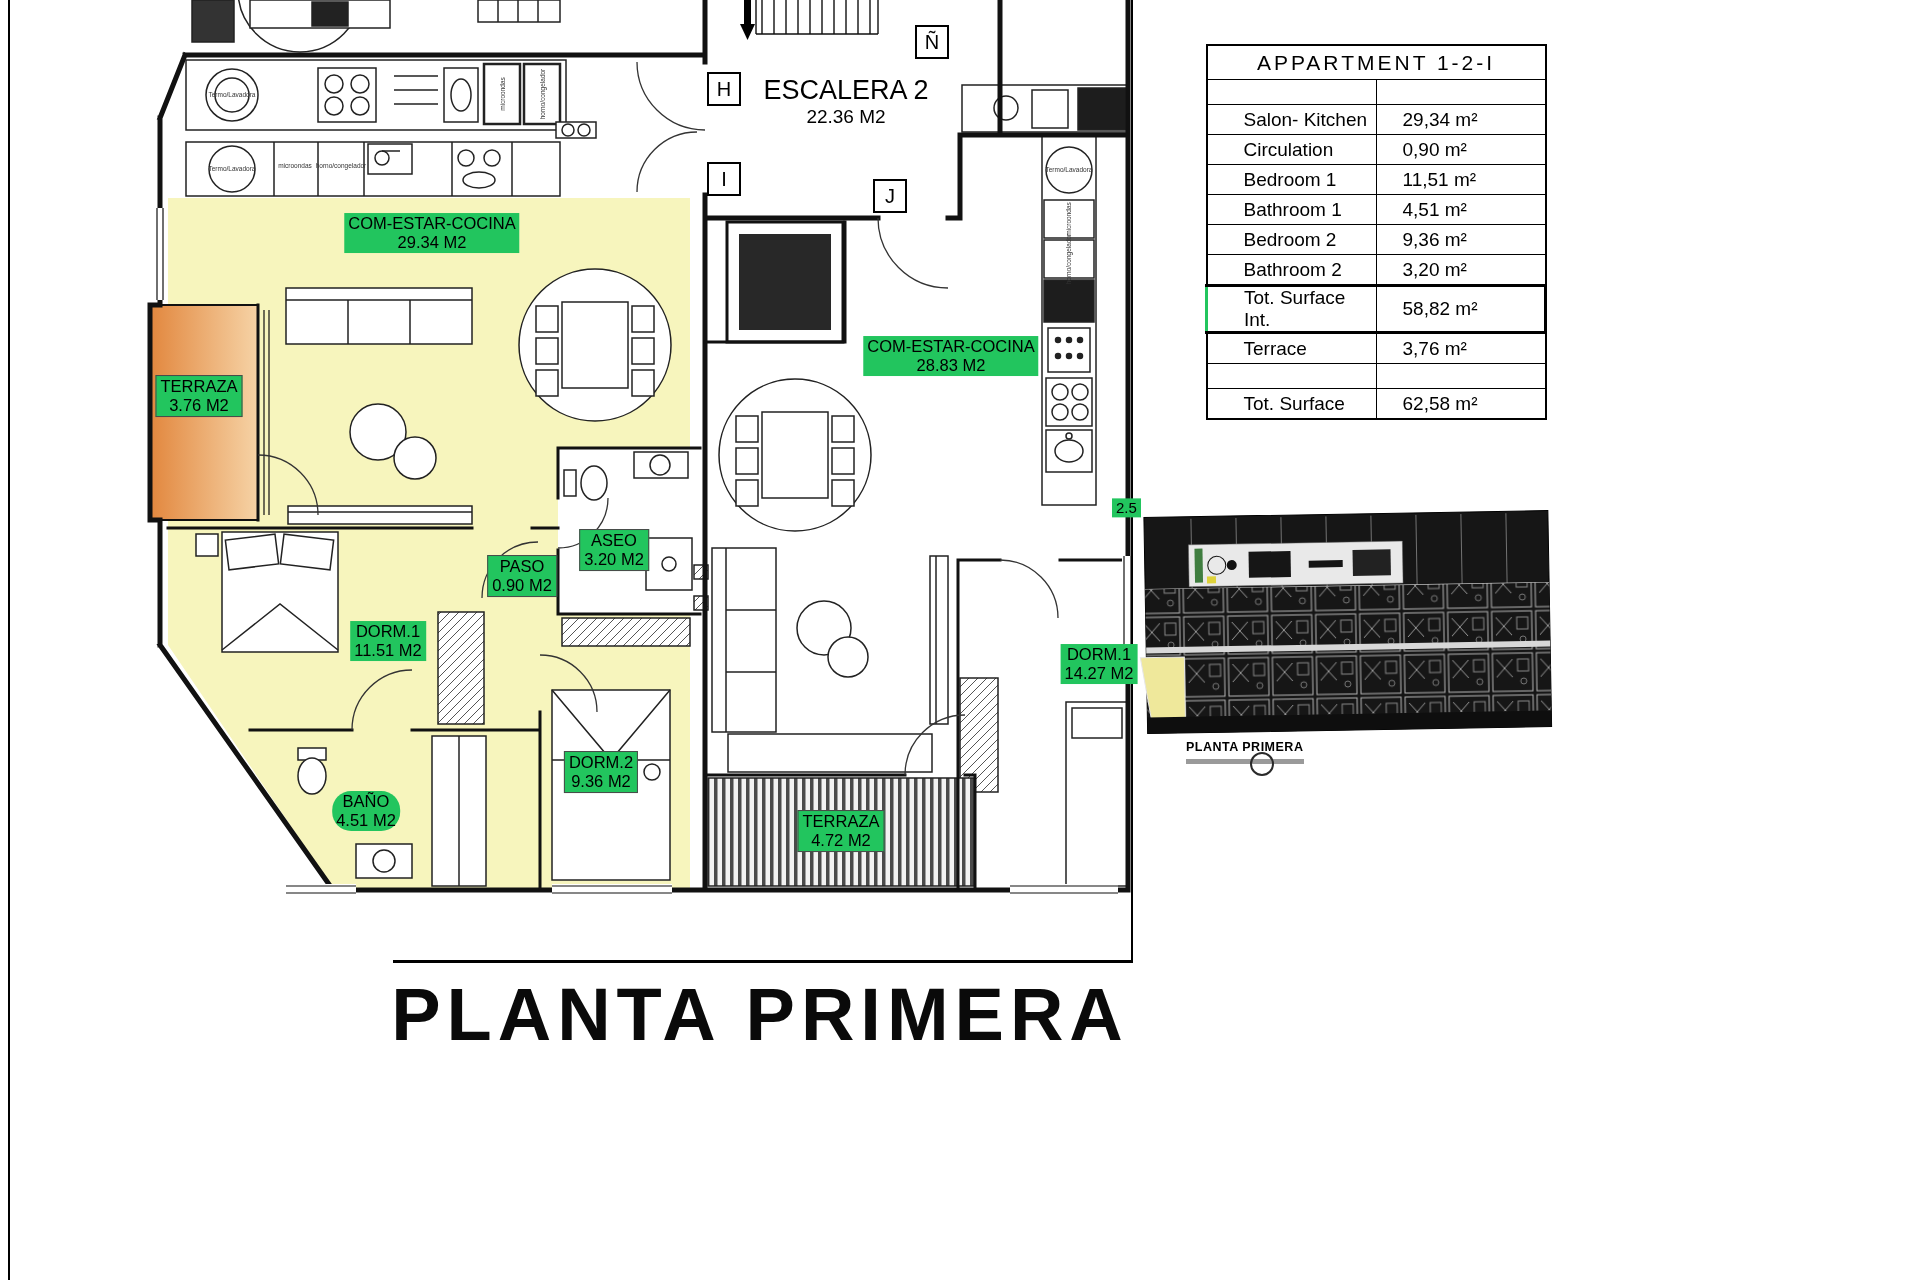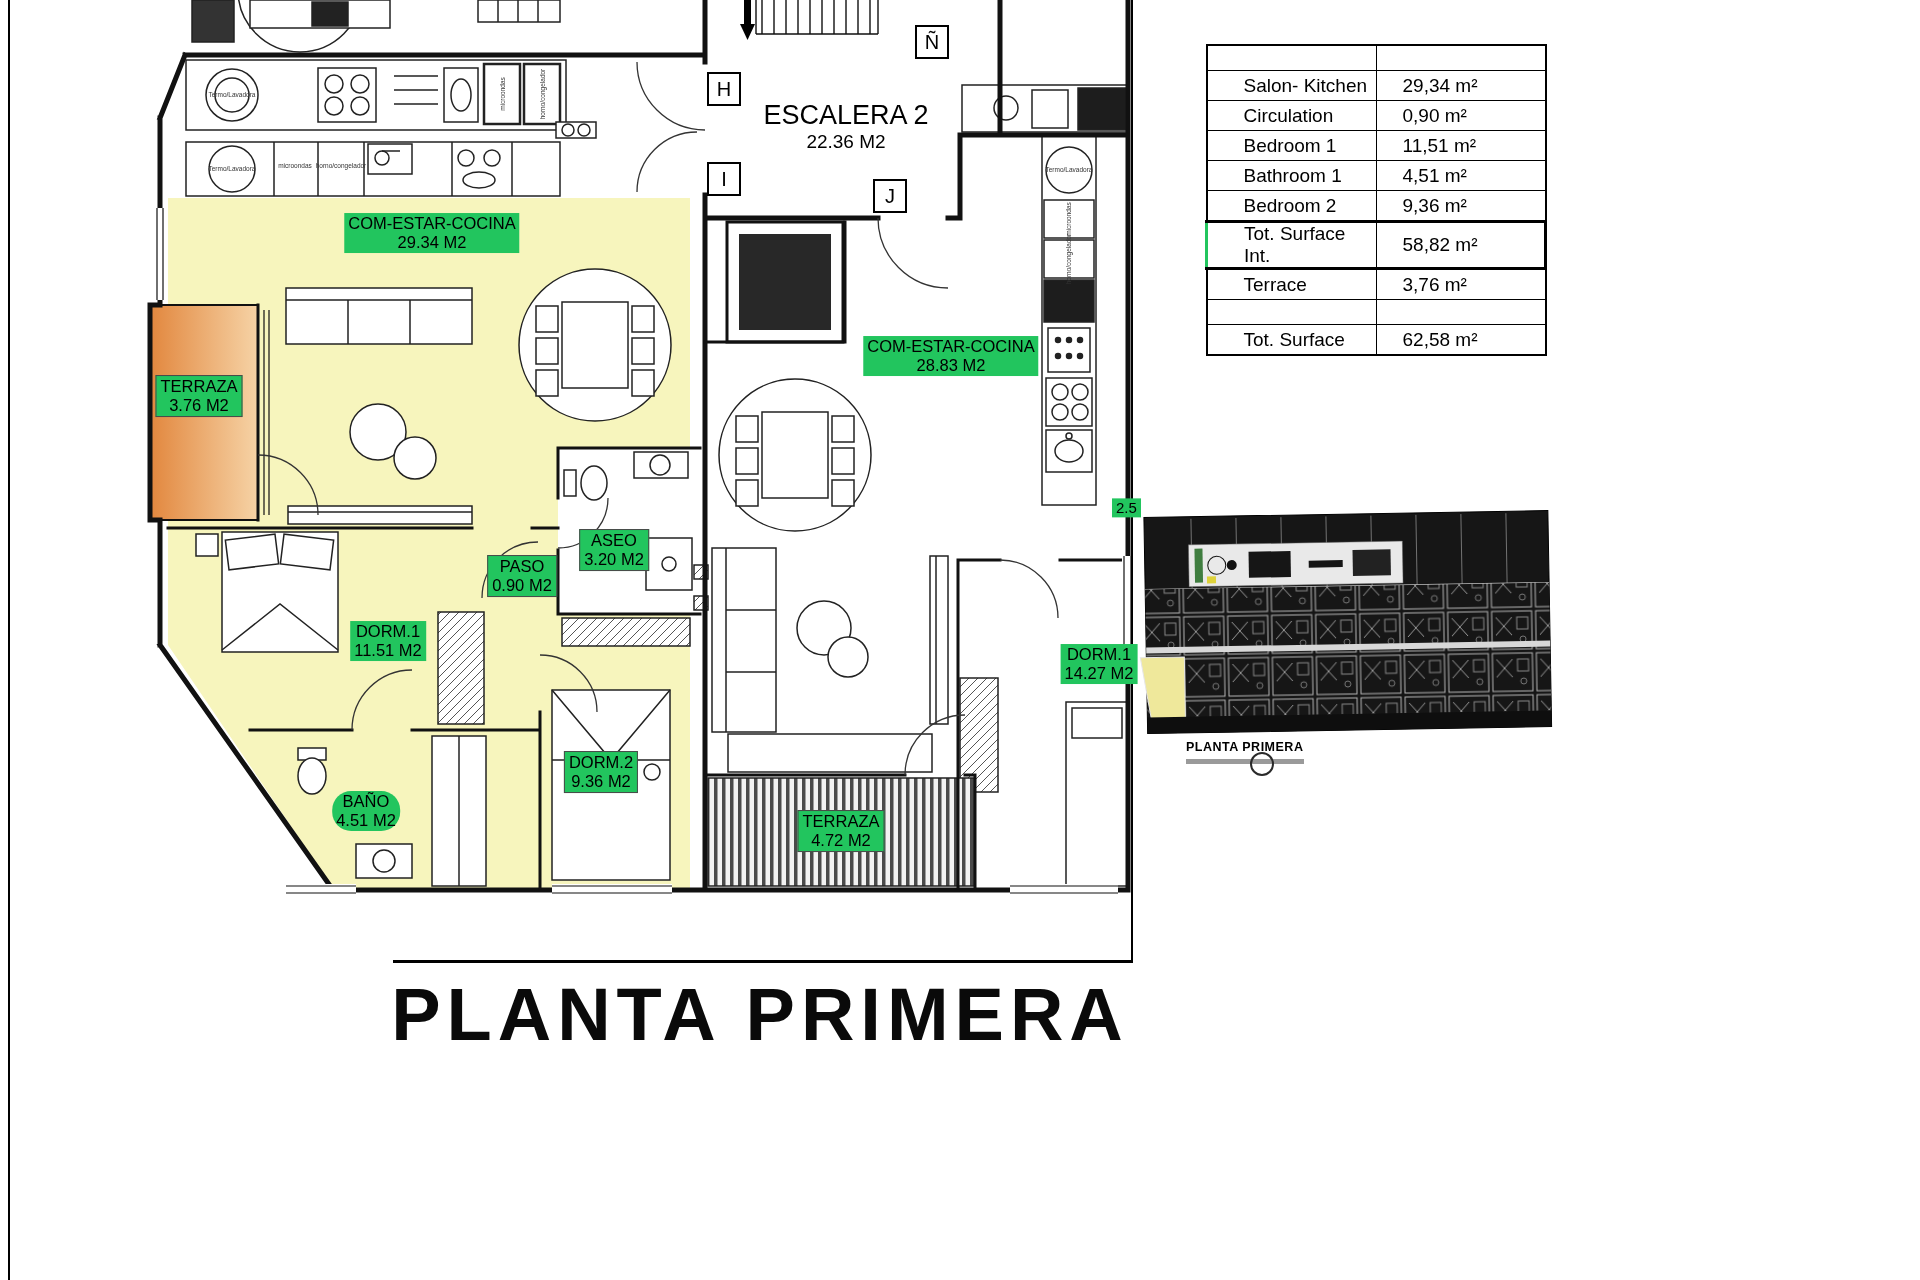--- a/index.html
+++ b/index.html
@@ -300,21 +300,21 @@
       <span class="ar">0.90 M2</span>
     </div>
     <div class="rlabel boxed" style="left:614px;top:550px;">
       <span class="nm">ASEO</span>
       <span class="ar">3.20 M2</span>
     </div>
     <div class="rlabel boxed" style="left:601px;top:772px;">
       <span class="nm">DORM.2</span>
       <span class="ar">9.36 M2</span>
     </div>
-    <div class="rlabel esc" style="left:846px;top:126px;">
+    <div class="rlabel esc" style="left:846px;top:101px;">
       <span class="nm">ESCALERA 2</span>
       <span class="ar">22.36 M2</span>
     </div>
     <div class="rlabel" style="left:951px;top:356px;">
       <span class="nm">COM-ESTAR-COCINA</span>
       <span class="ar">28.83 M2</span>
     </div>
     <div class="rlabel" style="left:1099px;top:664px;">
       <span class="nm">DORM.1</span>
       <span class="ar">14.27 M2</span>
@@ -336,20 +336,23 @@
     <div class="marker" style="left:890px;top:196px;">
         <span>J</span>
       </div>
     <div class="marker" style="left:932px;top:42px;">
         <span>Ñ</span>
       </div>
   </div>
 
   <table class="area-table">
     <tbody>
+        <tr class="t-title">
+          <td colspan="2">APPARTMENT 1-2-I</td>
+        </tr>
     <tr class="t-empty">
           <td></td>
           <td></td>
         </tr>
     <tr>
           <td class="lbl">Salon- Kitchen</td>
           <td class="val">29,34 m²</td>
         </tr>
     <tr>
           <td class="lbl">Circulation</td>
@@ -359,20 +362,24 @@
           <td class="lbl">Bedroom 1</td>
           <td class="val">11,51 m²</td>
         </tr>
     <tr>
           <td class="lbl">Bathroom 1</td>
           <td class="val">4,51 m²</td>
         </tr>
     <tr>
           <td class="lbl">Bedroom 2</td>
           <td class="val">9,36 m²</td>
+        </tr>
+    <tr>
+          <td class="lbl">Bathroom 2</td>
+          <td class="val">3,20 m²</td>
         </tr>
     <tr class="tr-em">
           <td class="lbl">Tot. Surface Int.</td>
           <td class="val">58,82 m²</td>
         </tr>
     <tr>
           <td class="lbl">Terrace</td>
           <td class="val">3,76 m²</td>
         </tr>
     <tr class="t-empty">

